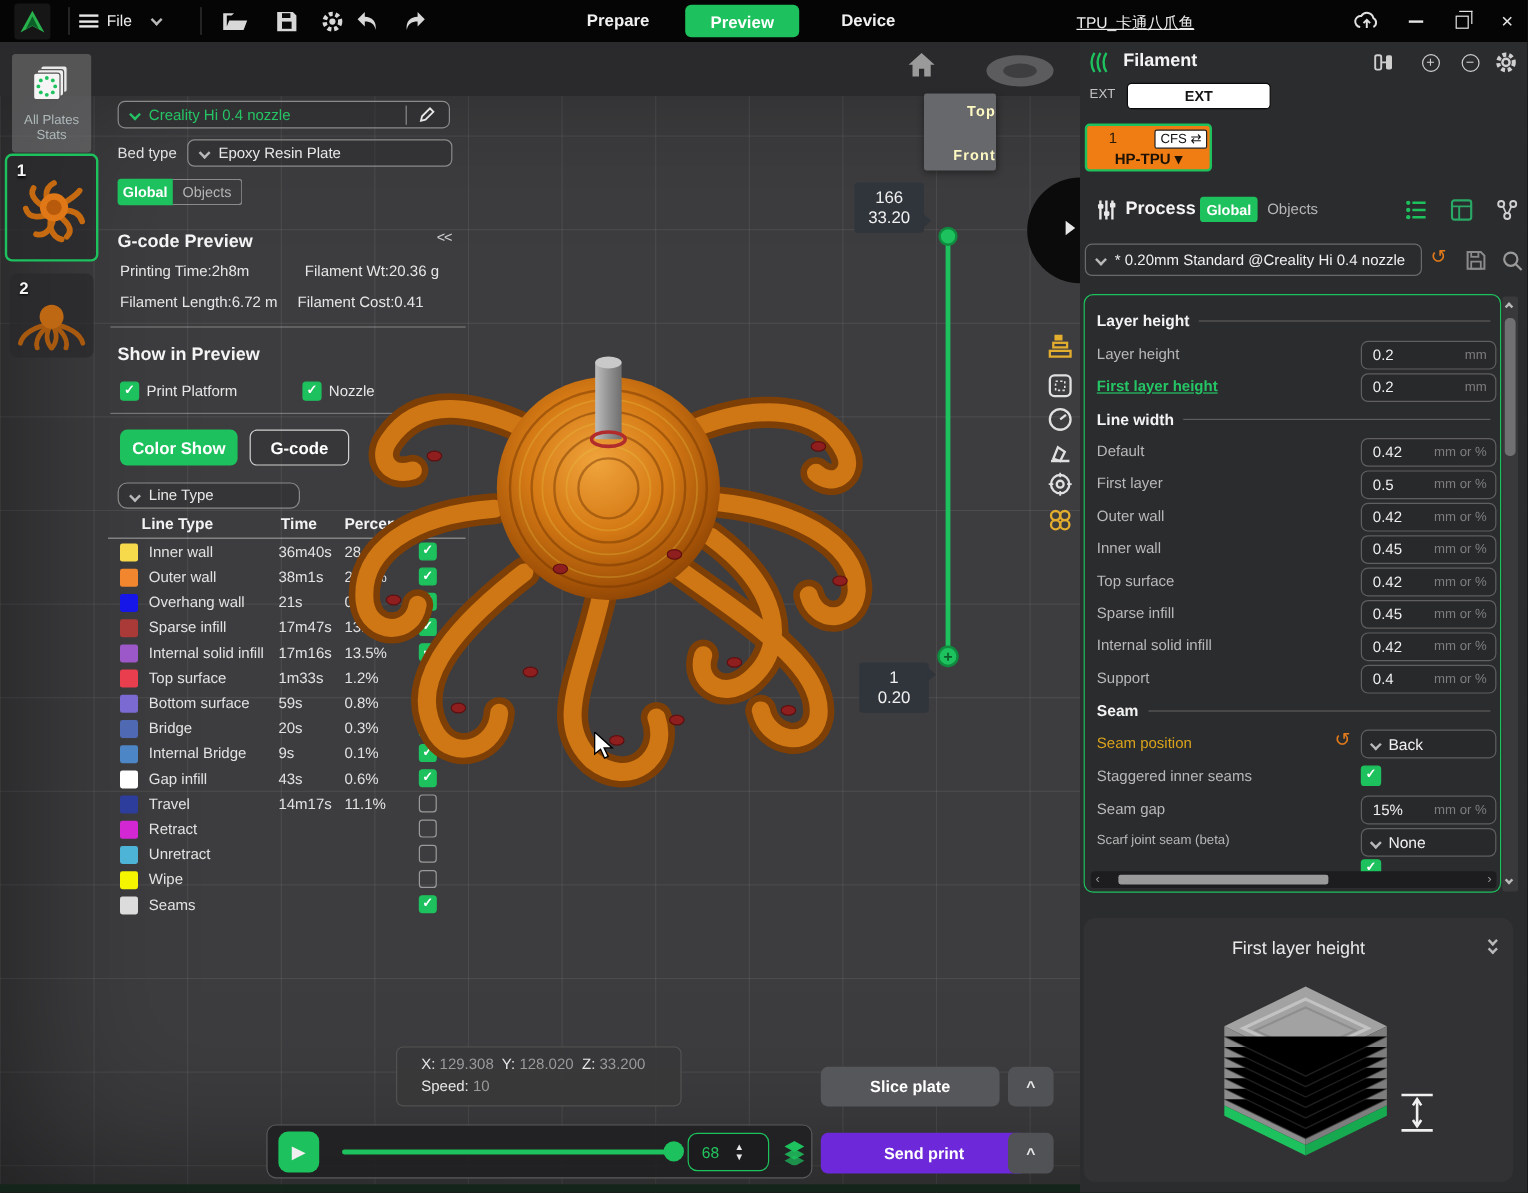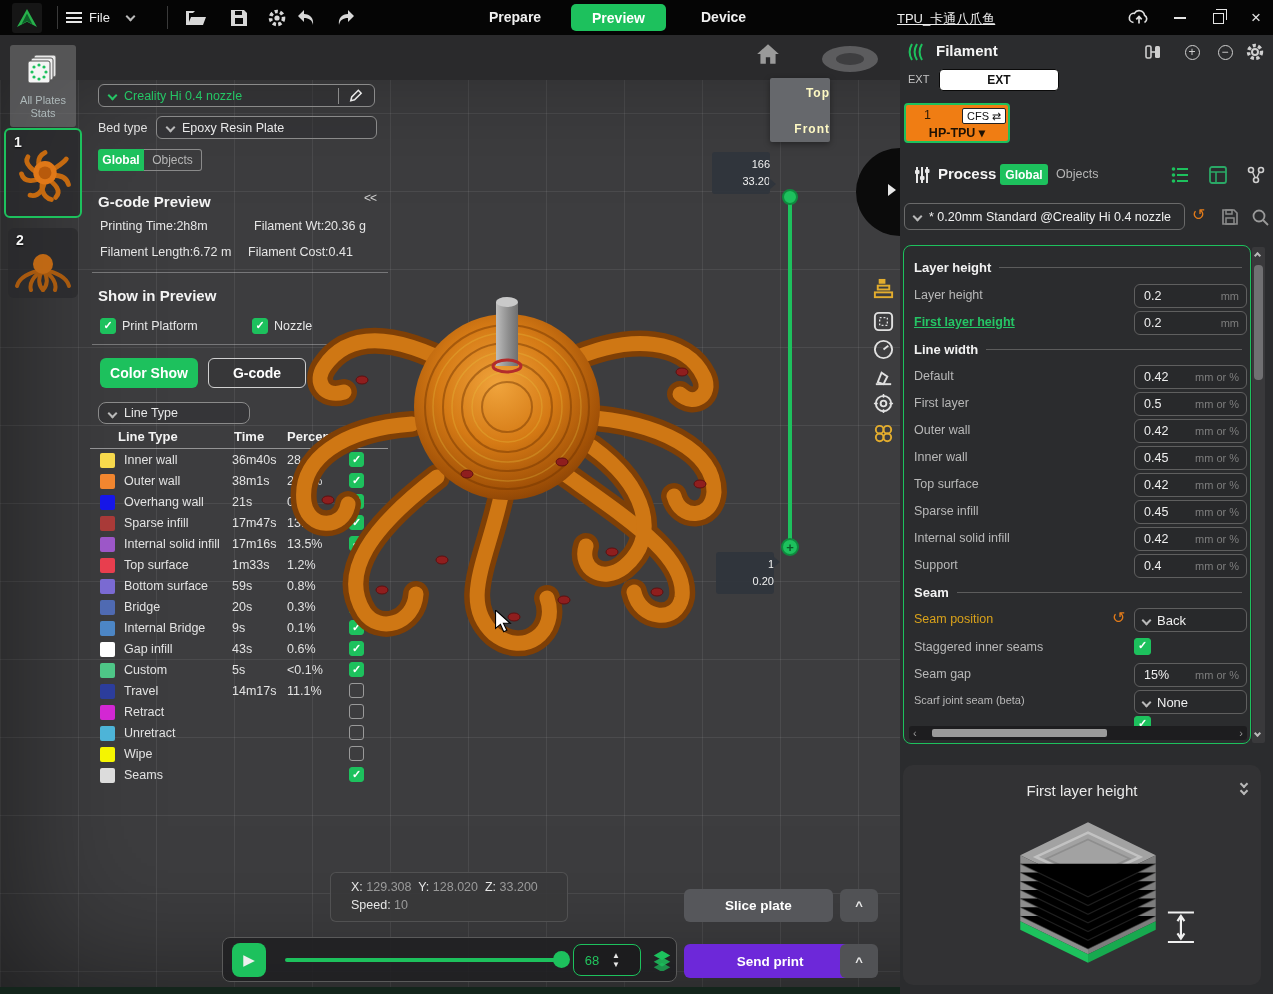--- a/index.html
+++ b/index.html
@@ -57,21 +57,21 @@
 .lt-row{position:relative;height:21px}
 .lt-row .sw{position:absolute;left:10px;top:2px;width:15px;height:15px;border-radius:2px}
 .lt-row .lb{position:absolute;left:34px;top:2px;font-size:12.5px;color:#e2e2e2}
 .lt-row .tm{position:absolute;left:142px;top:2px;font-size:12.5px;color:#e2e2e2}
 .lt-row .pc{position:absolute;left:197px;top:2px;font-size:12.5px;color:#e2e2e2}
 .lt-row .cb{position:absolute;left:259px;top:1px;width:15px;height:15px}
 
 
 .viewcube{position:absolute;left:770px;top:78px;width:60px;height:64px;background:#66686c;border-radius:2px;box-shadow:0 2px 6px rgba(0,0,0,.4);z-index:4}
 .viewcube span{position:absolute;width:100%;text-align:right;font-weight:700;font-size:12px;color:#fef9c3;letter-spacing:1px}
-.tipbox{position:absolute;background:rgba(47,53,60,.95);border-radius:3px;color:#f0f0f0;font-size:11px;text-align:right;z-index:6;padding:4px 0;width:58px;line-height:17px}
+.tipbox{position:absolute;background:rgba(47,53,60,.95);border-radius:3px;color:#f0f0f0;font-size:14px;text-align:center;z-index:6;padding:4px 0;width:58px;line-height:17px}
 .tipbox .ptr{position:absolute;right:-6px;width:0;height:0;border-top:6px solid transparent;border-bottom:6px solid transparent;border-left:7px solid rgba(47,53,60,.95)}
 #vslider-line{position:absolute;left:788px;top:196px;width:4px;height:351px;background:#1dc15d;z-index:5}
 .vhandle{position:absolute;background:#1dc15d;border:2px solid #0f8a3e;border-radius:50%;z-index:6}
 .sidetab{position:absolute;left:856px;top:148px;width:44px;height:88px;background:#0b0b0b;border-radius:44px 0 0 44px;z-index:4}
 .sidetab .arr{position:absolute;right:4px;top:36px;width:0;height:0;border-top:6px solid transparent;border-bottom:6px solid transparent;border-left:8px solid #e8e8e8}
 .vtool{position:absolute;left:872px;width:23px;height:23px;z-index:5}
 .statusbox{position:absolute;left:330px;top:872px;width:238px;height:50px;background:rgba(56,56,58,.92);border:1px solid rgba(130,130,130,.35);border-radius:6px;z-index:7;padding:7px 0 0 20px;font-size:12.5px}
 .statusbox b{font-weight:400;color:#e6e6e6}
 .statusbox em{font-style:normal;color:#9a9a9a}
 .playerbar{position:absolute;left:222px;top:937px;width:455px;height:45px;background:rgba(32,32,34,.9);border:1px solid #5a5a5a;border-radius:8px;z-index:7}
@@ -288,21 +288,21 @@
   <div class="hline" style="left:92px;top:272px;width:296px"></div>
 
   <span class="t h2" style="left:98px;top:287px">Show in Preview</span>
   <div class="abs cb on" style="left:100px;top:318px"></div>
   <span class="t" style="left:122px;top:319px;font-size:12.5px;color:#e6e6e6">Print Platform</span>
   <div class="abs cb on" style="left:252px;top:318px"></div>
   <span class="t" style="left:274px;top:319px;font-size:12.5px;color:#e6e6e6">Nozzle</span>
   <div class="hline" style="left:92px;top:344px;width:296px"></div>
 
   <div class="btn-green" style="left:100px;top:358px;width:98px;height:30px">Color Show</div>
-  <div class="btn-line" style="left:208px;top:358px;width:98px;height:30px">G-code</div>
+  <div class="btn-line" style="left:208px;top:358px;width:83px;height:30px">G-code</div>
 
   <div class="ddl" style="left:98px;top:402px;width:152px;height:22px;border-radius:8px">
     <span class="chev"></span>
       <span>Line Type</span>
   </div>
 
   <div id="lt-head" class="abs" style="left:90px;top:429px;width:300px;height:18px">
     <span style="left:28px">Line Type</span>
     <span style="left:144px">Time</span>
     <span style="left:197px">Percent</span>
@@ -384,27 +384,20 @@
       </div>
 
       <div class="lt-row">
         <span class="sw" style="background: rgb(255, 255, 255);"></span>
         <span class="lb">Gap infill</span>
         <span class="tm">43s</span>
         <span class="pc">0.6%</span>
         <span class="cb on"></span>
       </div>
 
-      <div class="lt-row">
-        <span class="sw" style="background: rgb(78, 198, 135);"></span>
-        <span class="lb">Custom</span>
-        <span class="tm">5s</span>
-        <span class="pc">&lt;0.1%</span>
-        <span class="cb on"></span>
-      </div>
 
       <div class="lt-row">
         <span class="sw" style="background: rgb(44, 61, 156);"></span>
         <span class="lb">Travel</span>
         <span class="tm">14m17s</span>
         <span class="pc">11.1%</span>
         <span class="cb"></span>
       </div>
 
       <div class="lt-row">

